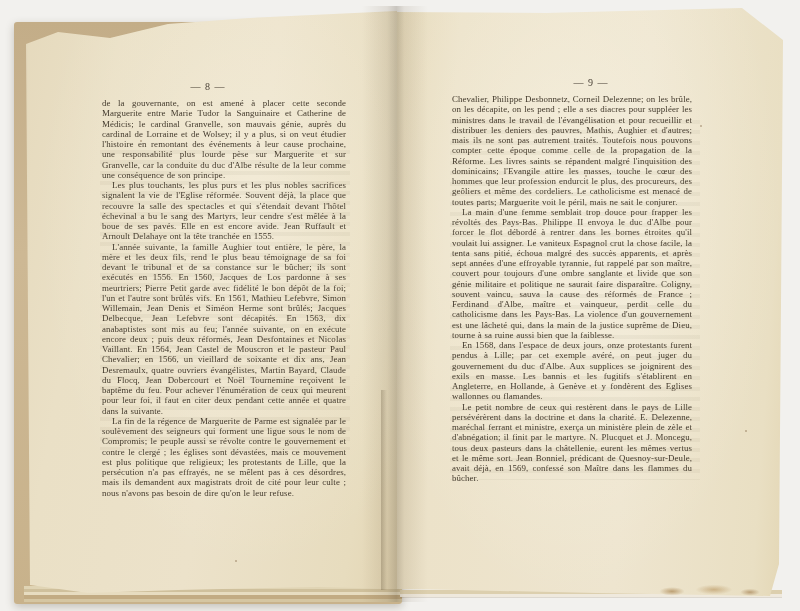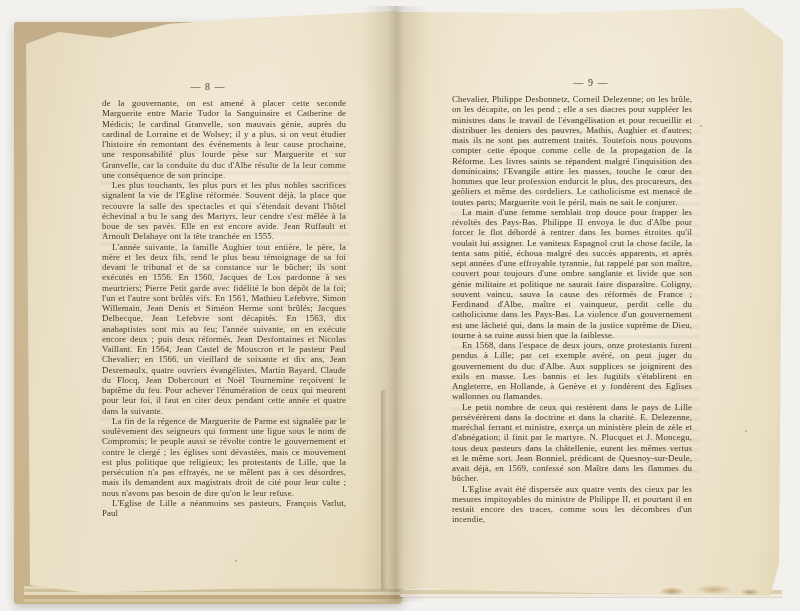--- a/index.html
+++ b/index.html
@@ -103,32 +103,30 @@
 </div>
 <div class="right-under"></div>
 
 <div class="page page-left">
   <div class="folio">— 8 —</div>
   <div class="textblock tb-left">
     <p class="no-indent">de la gouvernante, on est amené à placer cette seconde Marguerite entre Marie Tudor la Sanguinaire et Catherine de Médicis; le cardinal Granvelle, son mauvais génie, auprès du cardinal de Lorraine et de Wolsey; il y a plus, si on veut étudier l'histoire en remontant des événements à leur cause prochaine, une responsabilité plus lourde pèse sur Marguerite et sur Granvelle, car la conduite du duc d'Albe résulte de la leur comme une conséquence de son principe.</p>
     <p>Les plus touchants, les plus purs et les plus nobles sacrifices signalent la vie de l'Eglise réformée. Souvent déjà, la place que recouvre la salle des spectacles et qui s'étendait devant l'hôtel échevinal a bu le sang des Martyrs, leur cendre s'est mêlée à la boue de ses pavés. Elle en est encore avide. Jean Ruffault et Arnoult Delahaye ont la tête tranchée en 1555.</p>
     <p>L'année suivante, la famille Aughier tout entière, le père, la mère et les deux fils, rend le plus beau témoignage de sa foi devant le tribunal et de sa constance sur le bûcher; ils sont exécutés en 1556. En 1560, Jacques de Los pardonne à ses meurtriers; Pierre Petit garde avec fidélité le bon dépôt de la foi; l'un et l'autre sont brûlés vifs. En 1561, Mathieu Lefebvre, Simon Willemain, Jean Denis et Siméon Herme sont brûlés; Jacques Delbecque, Jean Lefebvre sont décapités. En 1563, dix anabaptistes sont mis au feu; l'année suivante, on en exécute encore deux ; puis deux réformés, Jean Desfontaines et Nicolas Vaillant. En 1564, Jean Castel de Mouscron et le pasteur Paul Chevalier; en 1566, un vieillard de soixante et dix ans, Jean Desremaulx, quatre ouvriers évangélistes, Martin Bayard, Claude du Flocq, Jean Dobercourt et Noël Tournemine reçoivent le baptême du feu. Pour achever l'énumération de ceux qui meurent pour leur foi, il faut en citer deux pendant cette année et quatre dans la suivante.</p>
     <p>La fin de la régence de Marguerite de Parme est signalée par le soulèvement des seigneurs qui forment une ligue sous le nom de Compromis; le peuple aussi se révolte contre le gouvernement et contre le clergé ; les églises sont dévastées, mais ce mouvement est plus politique que religieux; les protestants de Lille, que la persécution n'a pas effrayés, ne se mêlent pas à ces désordres, mais ils demandent aux magistrats droit de cité pour leur culte ; nous n'avons pas besoin de dire qu'on le leur refuse.</p>
-    <p>L'Eglise de Lille a néanmoins ses pasteurs, François Varlut, Paul</p>
   </div>
 </div>
 
 <div class="page page-right">
   <div class="folio">— 9 —</div>
   <div class="textblock tb-right">
     <p class="no-indent">Chevalier, Philippe Desbonnetz, Corneil Delezenne; on les brûle, on les décapite, on les pend ; elle a ses diacres pour suppléer les ministres dans le travail de l'évangélisation et pour recueillir et distribuer les deniers des pauvres, Mathis, Aughier et d'autres; mais ils ne sont pas autrement traités. Toutefois nous pouvons compter cette époque comme celle de la propagation de la Réforme. Les livres saints se répandent malgré l'inquisition des dominicains; l'Evangile attire les masses, touche le cœur des hommes que leur profession endurcit le plus, des procureurs, des geôliers et même des cordeliers. Le catholicisme est menacé de toutes parts; Marguerite voit le péril, mais ne sait le conjurer.</p>
     <p>La main d'une femme semblait trop douce pour frapper les révoltés des Pays-Bas. Philippe II envoya le duc d'Albe pour forcer le flot débordé à rentrer dans les bornes étroites qu'il voulait lui assigner. Le vaniteux Espagnol crut la chose facile, la tenta sans pitié, échoua malgré des succès apparents, et après sept années d'une effroyable tyrannie, fut rappelé par son maître, couvert pour toujours d'une ombre sanglante et livide que son génie militaire et politique ne saurait faire disparaître. Coligny, souvent vaincu, sauva la cause des réformés de France ; Ferdinand d'Albe, maître et vainqueur, perdit celle du catholicisme dans les Pays-Bas. La violence d'un gouvernement est une lâcheté qui, dans la main de la justice suprême de Dieu, tourne à sa ruine aussi bien que la faiblesse.</p>
     <p>En 1568, dans l'espace de deux jours, onze protestants furent pendus à Lille; par cet exemple avéré, on peut juger du gouvernement du duc d'Albe. Aux supplices se joignirent des exils en masse. Les bannis et les fugitifs s'établirent en Angleterre, en Hollande, à Genève et y fondèrent des Eglises wallonnes ou flamandes.</p>
     <p>Le petit nombre de ceux qui restèrent dans le pays de Lille persévérèrent dans la doctrine et dans la charité. E. Delezenne, maréchal ferrant et ministre, exerça un ministère plein de zèle et d'abnégation; il finit par le martyre. N. Plucquet et J. Moncegu, tous deux pasteurs dans la châtellenie, eurent les mêmes vertus et le même sort. Jean Bonniel, prédicant de Quesnoy-sur-Deule, avait déjà, en 1569, confessé son Maître dans les flammes du bûcher.</p>
-    <p>L'Eglise avait été dispersée aux quatre vents des cieux par les mesures impitoyables du ministre de Philippe II, et pourtant il en restait encore des traces, comme sous les décombres d'un incendie,</p>
   </div>
 </div>
 
 <div class="gutter"></div>
 <div class="crease"></div>
 
 <div class="ghost ghost-l"></div>
 <div class="ghost ghost-r"></div>
 
 <div class="stain-br"></div>

